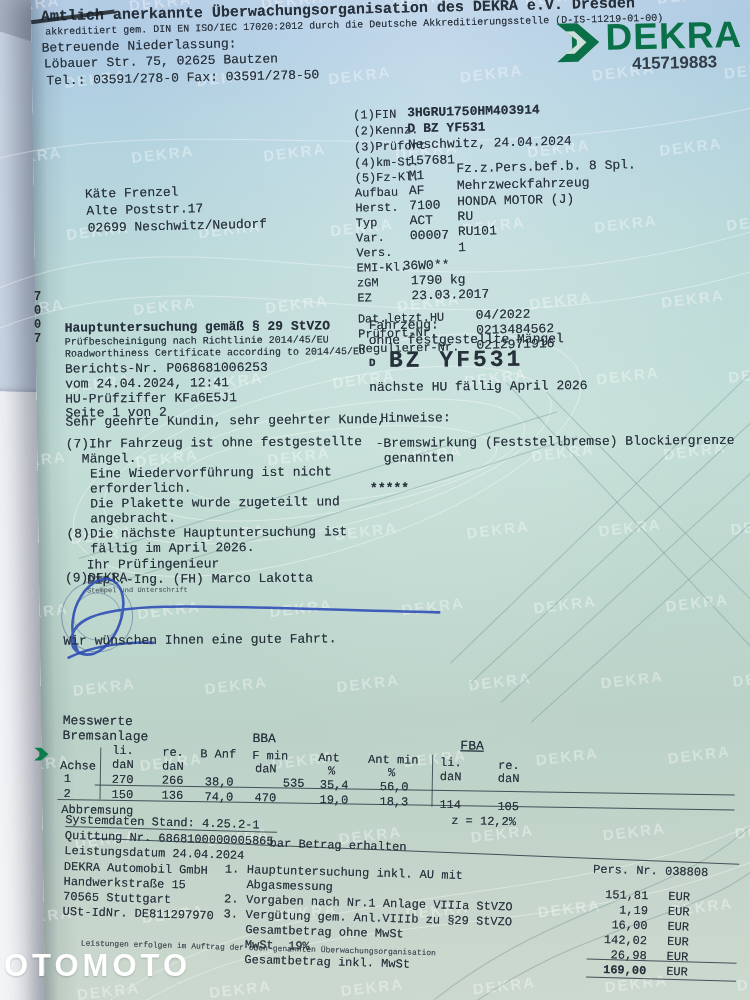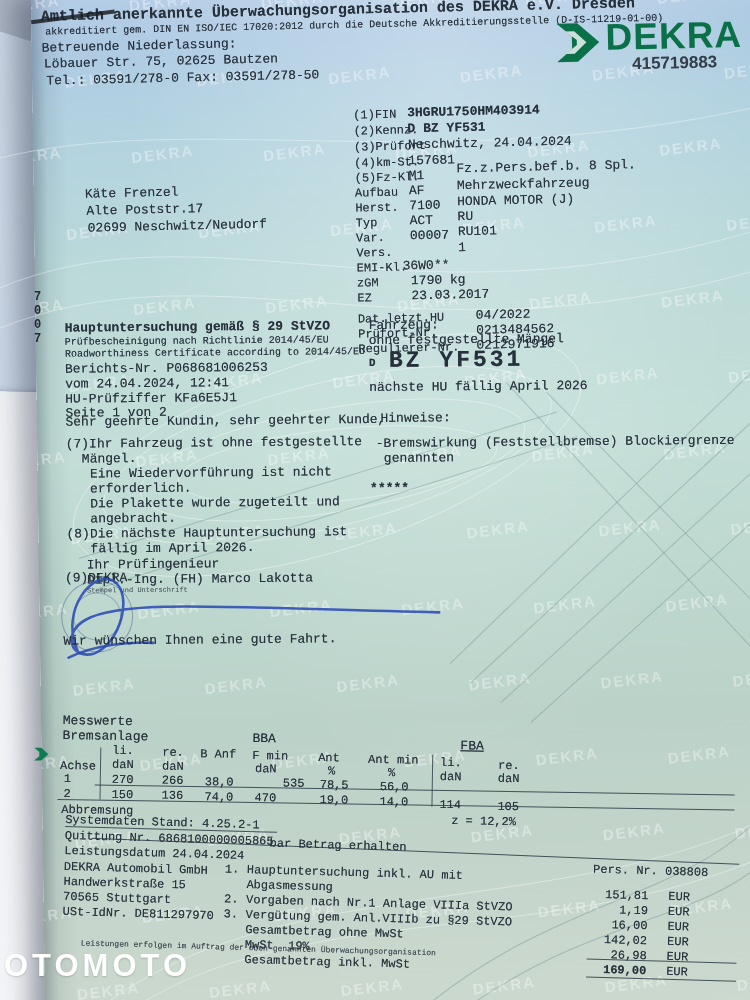--- a/index.html
+++ b/index.html
@@ -315,30 +315,30 @@
   <div class="t s12" style="left:440px;top:769px;">daN</div>
   <div class="t s12" style="left:498px;top:770px;">daN</div>
 
   <div class="t s12" style="left:60px;top:764px;">Achse</div>
 
   <div class="t s12" style="left:64px;top:777px;">1</div>
   <div class="t s12" style="left:112px;top:777px;">270</div>
   <div class="t s12" style="left:162px;top:777px;">266</div>
   <div class="t s12" style="left:205px;top:778px;">38,0</div>
   <div class="t s12" style="left:255px;top:778px;margin-left:28px;">535</div>
-  <div class="t s12" style="left:320px;top:779px;">78,5</div>
+  <div class="t s12" style="left:320px;top:779px;">35,4</div>
   <div class="t s12" style="left:380px;top:780px;">56,0</div>
 
   <div class="t s12" style="left:64px;top:792px;">2</div>
   <div class="t s12" style="left:112px;top:792px;">150</div>
   <div class="t s12" style="left:162px;top:792px;">136</div>
   <div class="t s12" style="left:205px;top:793px;">74,0</div>
   <div class="t s12" style="left:255px;top:793px;">470</div>
   <div class="t s12" style="left:320px;top:794px;">19,0</div>
-  <div class="t s12" style="left:380px;top:795px;">14,0</div>
+  <div class="t s12" style="left:380px;top:795px;">18,3</div>
   <div class="t s12" style="left:440px;top:797px;">114</div>
   <div class="t s12" style="left:498px;top:798px;">105</div>
 
   <div class="rule" style="left:95px;top:789px;width:640px;"></div>
   <div class="rule" style="left:58px;top:804px;width:677px;"></div>
   <div class="vrule" style="left:100px;top:752px;height:52px;"></div>
   <div class="vrule" style="left:432px;top:754px;height:52px;"></div>
 
   <div class="t s12" style="left:62px;top:808px;">Abbremsung</div>
   <div class="t s12" style="left:452px;top:813px;">z = 12,2%</div>

